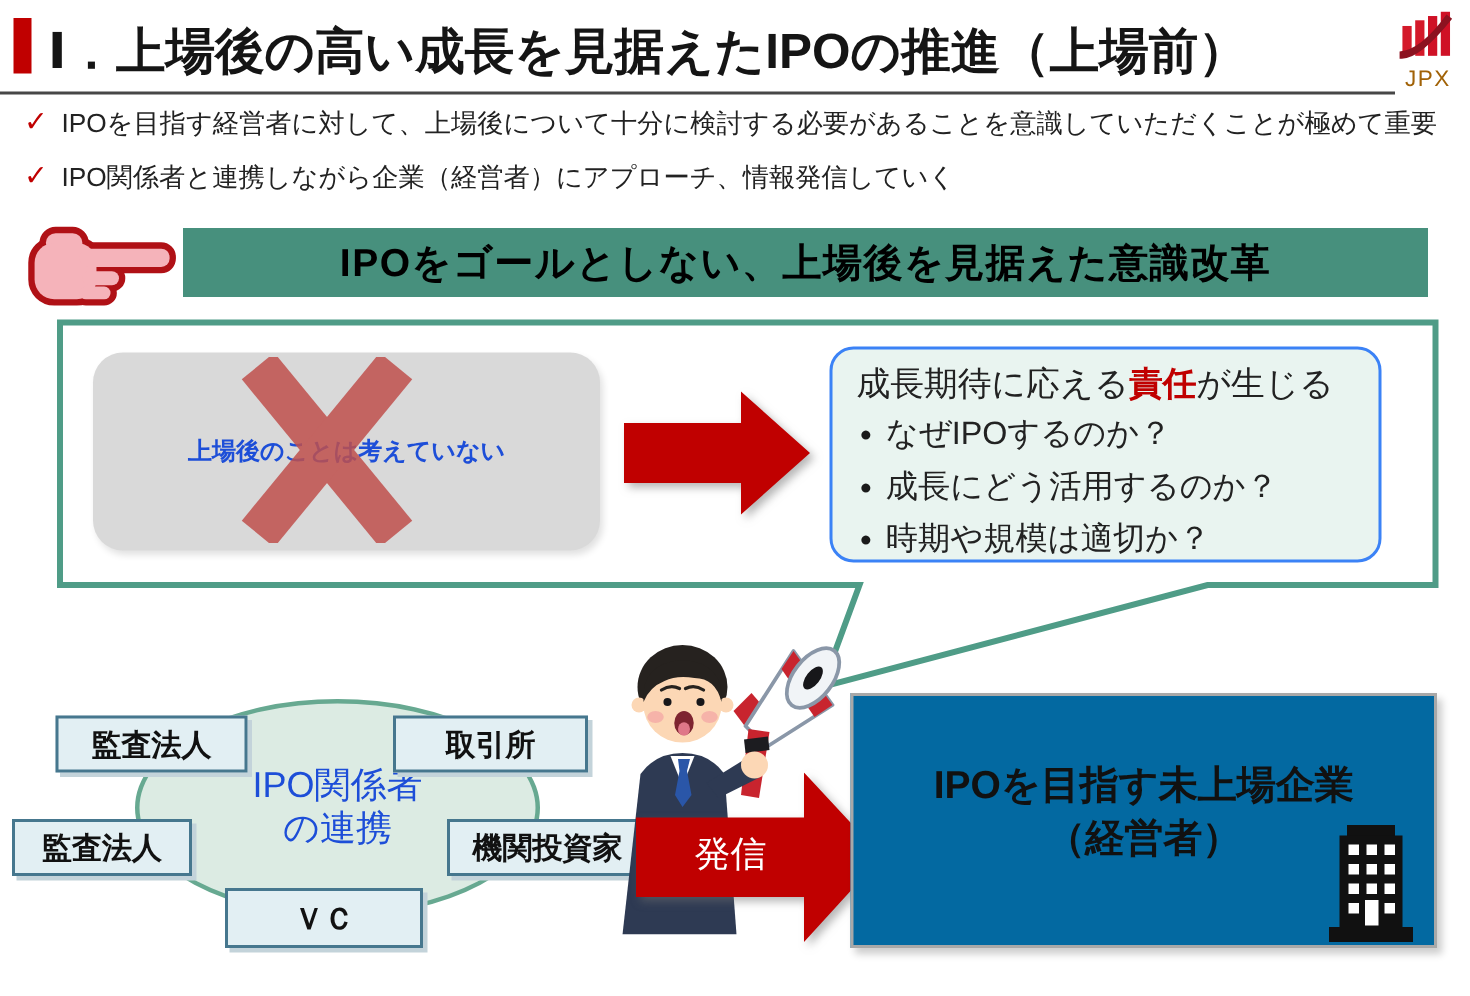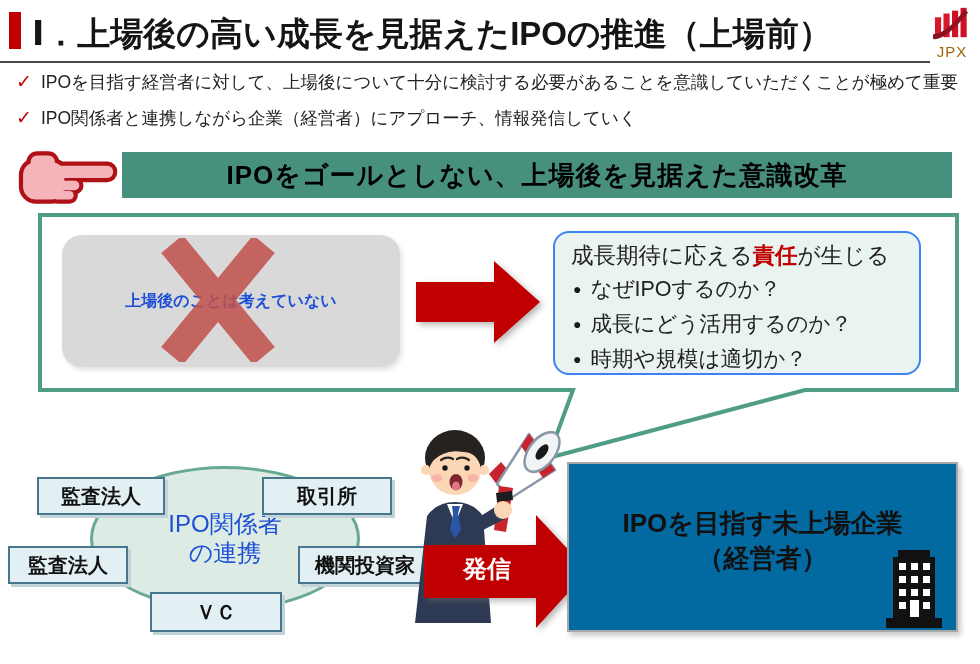--- a/index.html
+++ b/index.html
@@ -36,21 +36,21 @@
 
   .chip{background:#e2eff3;border:2px solid #46778e;box-shadow:3px 3px 0 #c3d3da;display:flex;align-items:center;justify-content:center;box-sizing:border-box;}
   .chip-label{font-size:20px;font-weight:bold;color:#111;white-space:nowrap;}
   .chip-1{left:37px;top:477px;width:128px;height:38px;}
   .chip-2{left:262px;top:477px;width:130px;height:38px;}
   .chip-3{left:8px;top:546px;width:120px;height:38px;}
   .chip-4{left:298px;top:546px;width:134px;height:38px;}
   .chip-5{left:150px;top:592px;width:132px;height:40px;}
 
   .arrow-shadow{filter:drop-shadow(3px 3px 3px rgba(110,110,110,0.5));}
-  .arrow2-label{left:432px;top:553px;width:110px;text-align:center;font-size:24px;font-weight:bold;color:#fff;white-space:nowrap;}
+  .arrow2-label{left:432px;top:553px;width:110px;text-align:center;font-size:24px;font-weight:normal;color:#fff;white-space:nowrap;}
 
   .target-box{left:567px;top:462px;width:391px;height:170px;background:#0369a1;border:2px solid #a8a8a8;box-sizing:border-box;box-shadow:3px 4px 5px rgba(0,0,0,0.2);}
   .target-text{position:absolute;left:0;top:42px;width:100%;text-align:center;font-size:26px;font-weight:bold;color:#111;line-height:1.35;}
   .building{position:absolute;left:316px;top:86px;}
 </style>
 </head>
 <body>
 
 <div class="slide">
 

